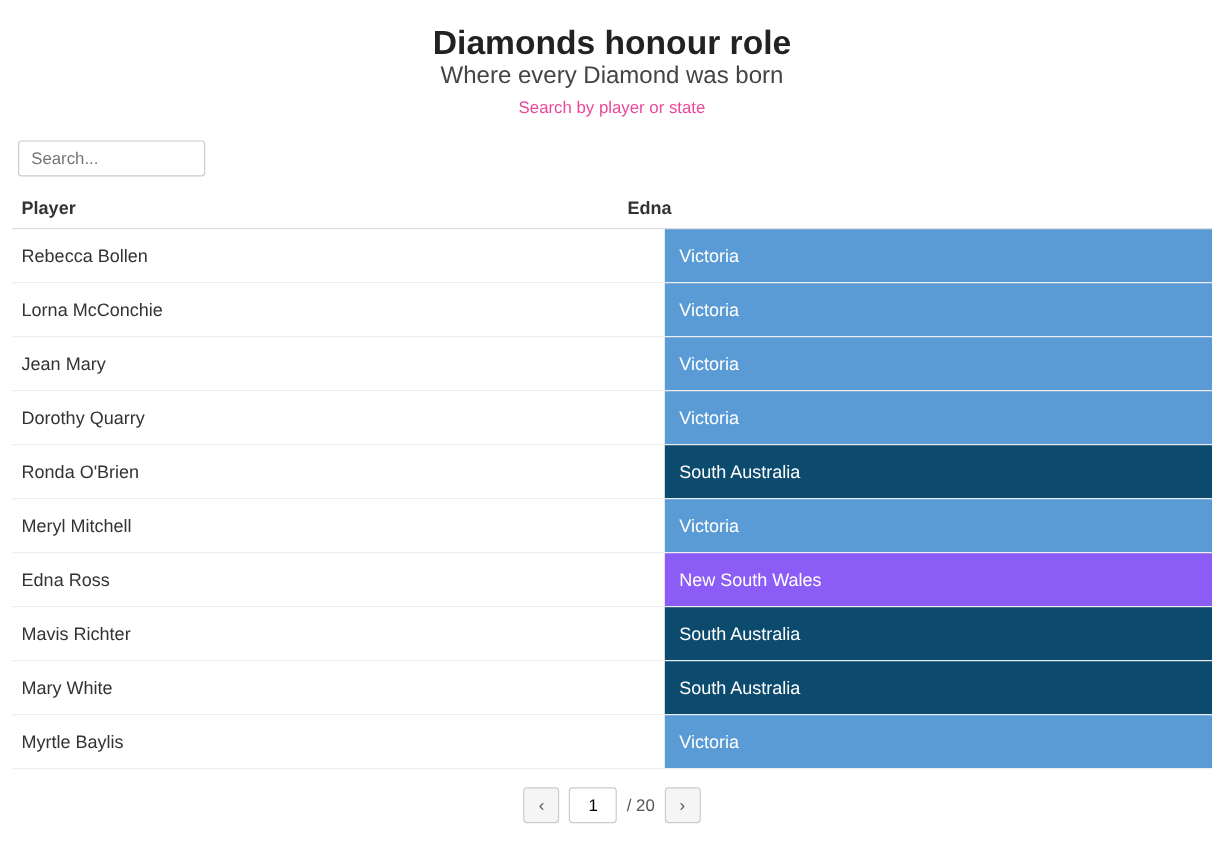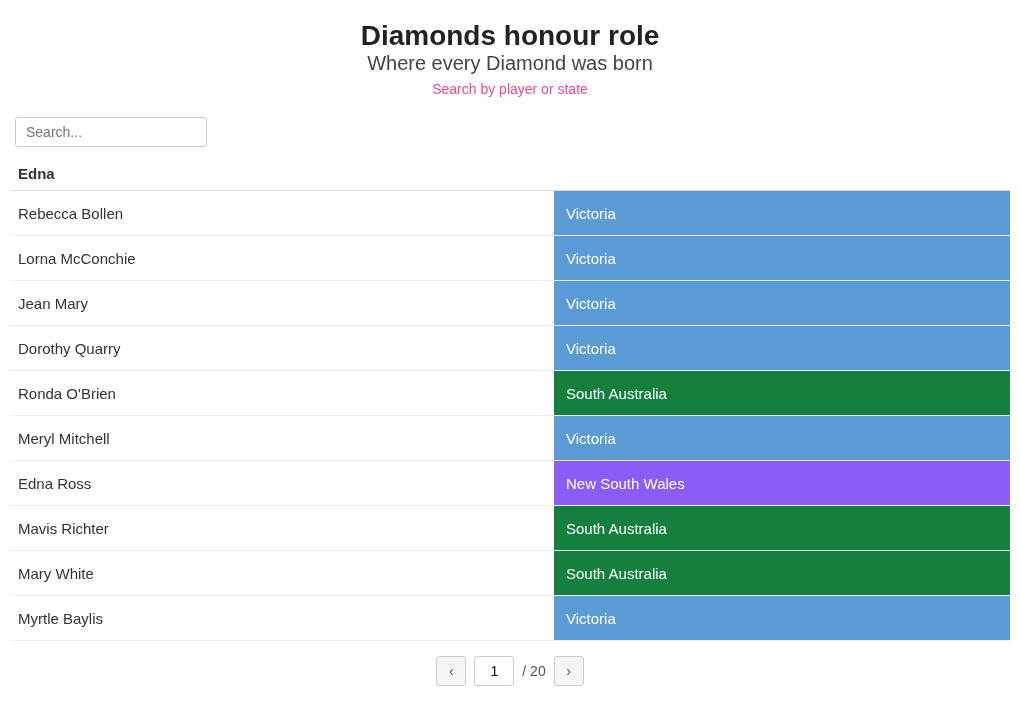--- a/index.html
+++ b/index.html
@@ -37,21 +37,21 @@
       font-size: 14px;
       color: #ec4899;
       margin-top: 6px;
     }
 
     .search-container {
       padding: 10px 15px;
     }
 
     .search-input {
-      width: 192px;
+      width: 156px;
       padding: 6px 10px;
       border: 1px solid #ccc;
       border-radius: 3px;
       font-size: 14px;
       color: #999;
     }
 
     .table-container {
       padding: 0 10px;
     }
@@ -96,21 +96,21 @@
       align-items: center;
       color: #fff;
       font-weight: normal;
     }
 
     .state-victoria {
       background-color: #5b9bd5;
     }
 
     .state-south-australia {
-      background-color: #15803d;
+      background-color: #0c4a6e;
     }
 
     .state-nsw {
       background-color: #8b5cf6;
     }
 
     .pagination {
       display: flex;
       justify-content: center;
       align-items: center;
@@ -154,20 +154,21 @@
   <h2>Where every Diamond was born</h2>
   <div class="subtitle">Search by player or state</div>
 </div>
 
 <div class="search-container">
   <input type="text" class="search-input" placeholder="Search..." style="">
 </div>
 
 <div class="table-container">
   <div class="table-header">
+    <div class="col-player">Player</div>
     <div class="col-state">Edna</div>
   </div>
 
   <div id="table-body">
       <div class="table-row">
         <div class="player-cell">Rebecca Bollen</div>
         <div class="state-cell state-victoria">Victoria</div>
       </div>
       <div class="table-row">
         <div class="player-cell">Lorna McConchie</div>

